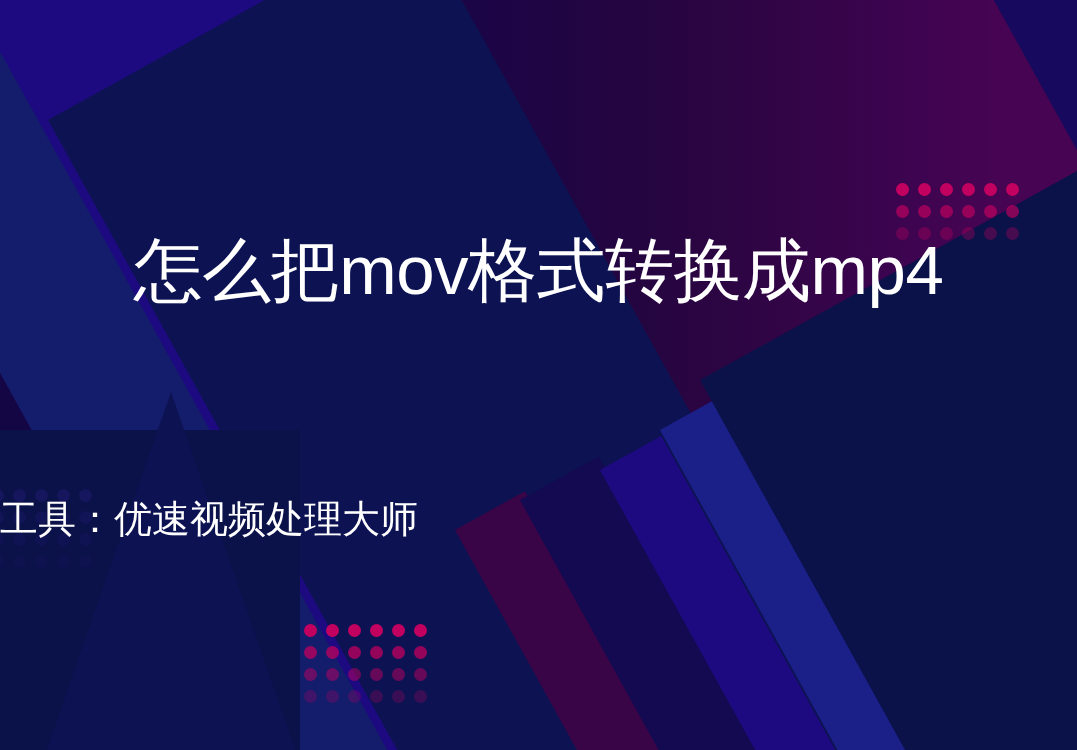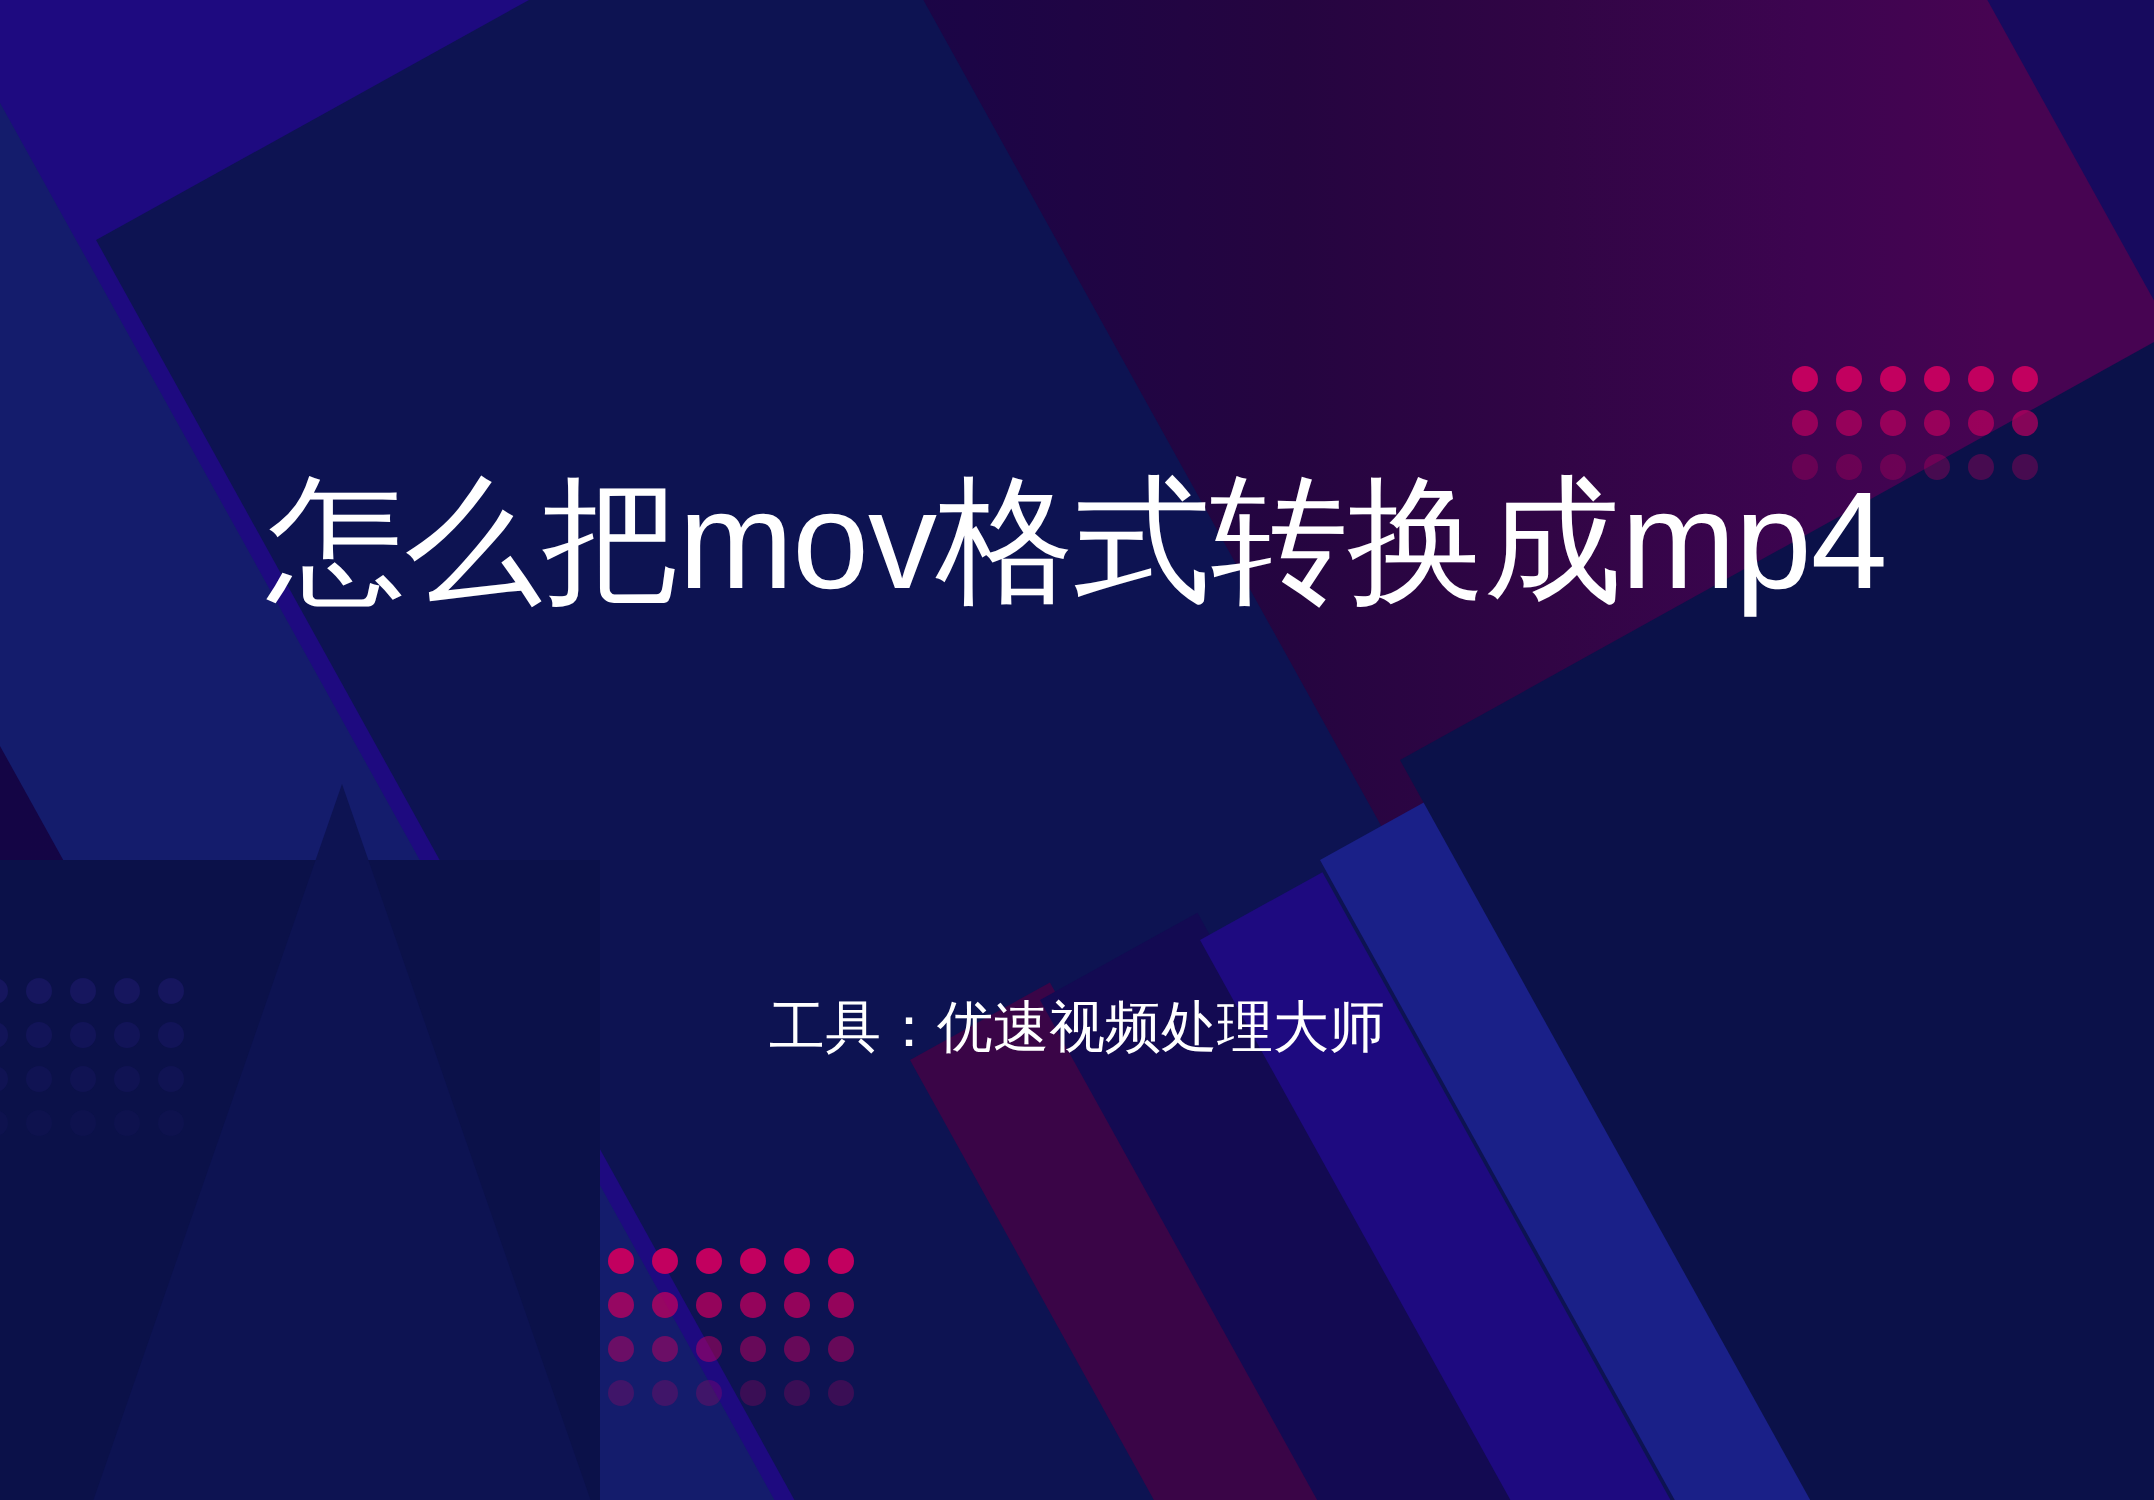--- a/index.html
+++ b/index.html
@@ -154,23 +154,23 @@
     font-size: 69px;
     line-height: 1;
     font-weight: 400;
     letter-spacing: -0.5px;
     white-space: nowrap;
   }
   #subtitle {
     position: absolute;
     left: 0; right: 0;
     top: 500px;
-    text-align: center;
+    text-align: left;
     color: #ffffff;
-    font-size: 28px;
+    font-size: 38px;
     line-height: 1;
     font-weight: 400;
     white-space: nowrap;
   }
 </style>
 </head>
 <body>
 
 <div id="slide">
 

